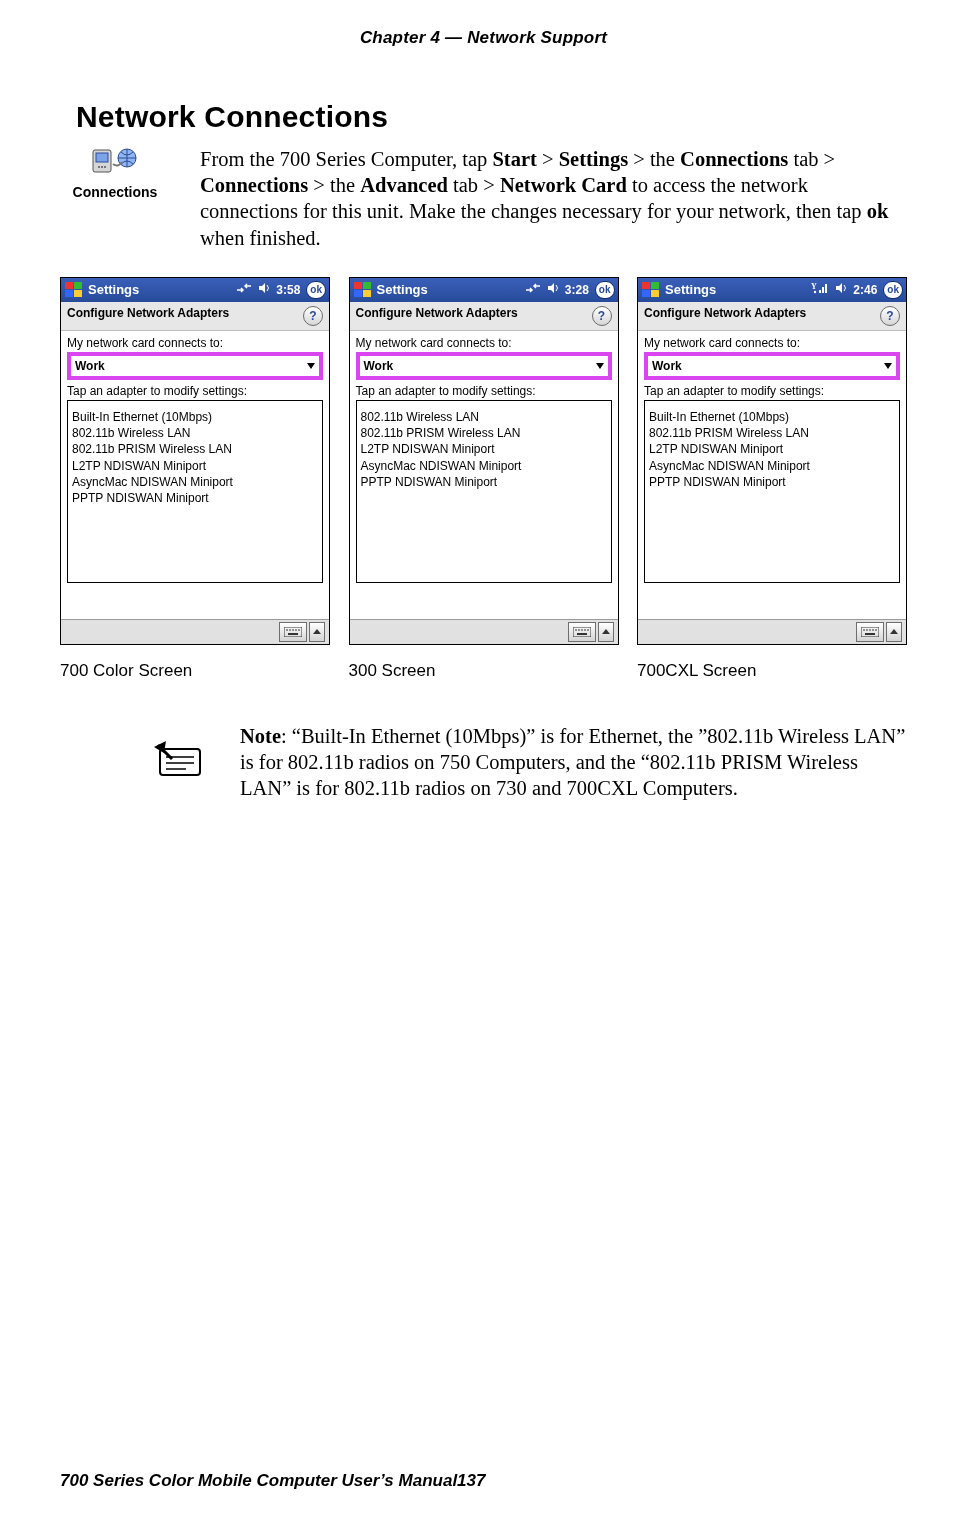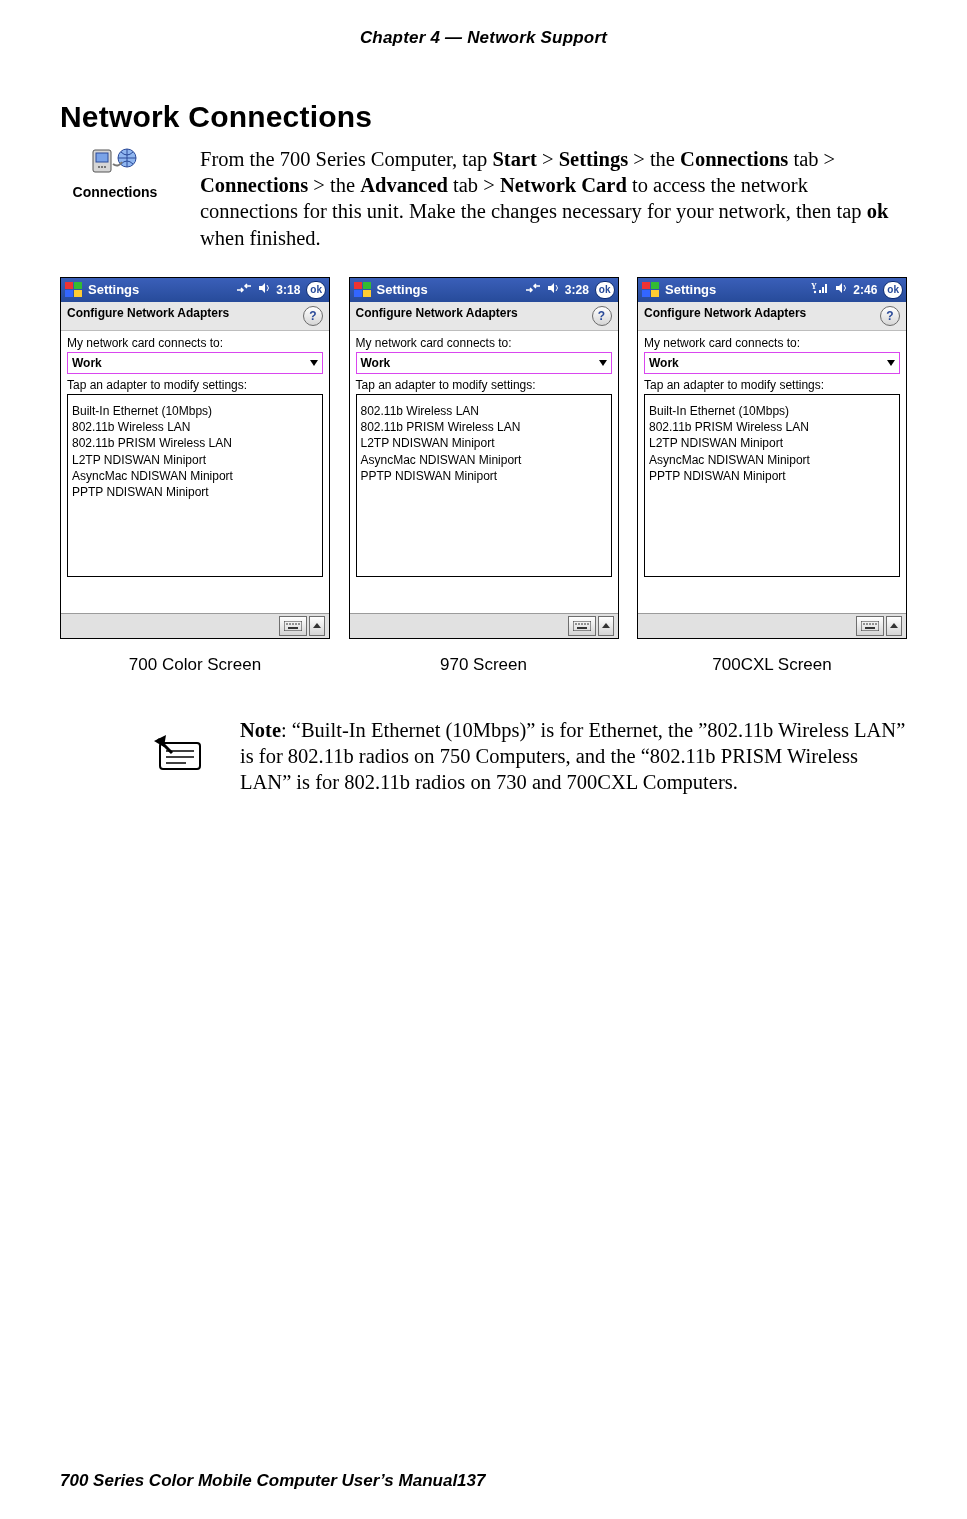--- a/index.html
+++ b/index.html
@@ -23,21 +23,21 @@
     font-weight: bold;
     font-style: italic;
     font-size: 17px;
     text-align: center;
     letter-spacing: 0.2px;
   }
   h1.section {
     font-family: 'Arial Narrow', Arial, sans-serif;
     font-weight: 800;
     font-size: 30px;
-    margin: 52px 0 12px 0;
+    margin: 52px 0 12px 16px;
     letter-spacing: 0.2px;
   }
   .intro-block {
     display: flex;
     gap: 30px;
     align-items: flex-start;
     margin-top: 8px;
   }
   .icon-col {
     width: 110px;
@@ -119,21 +119,21 @@
     width: 18px; height: 18px;
     border: 1px solid #6b6b6b;
     border-radius: 50%;
     background: linear-gradient(#fff,#d6d6d6);
     display: inline-flex; align-items:center; justify-content:center;
     font-weight: bold; font-size: 12px; color:#2a4a99;
   }
   .content-area { padding: 5px 6px 0 6px; }
   .lbl { font-size: 12px; margin-bottom: 2px; }
   .dropdown {
-    border: 1px solid #d946ef;
+    border: 4px solid #d946ef;
     background: #fff;
     height: 20px;
     display: flex;
     align-items: center;
     padding: 0 4px;
     font-weight: bold;
     position: relative;
     margin-bottom: 4px;
   }
   .dropdown:after {
@@ -171,21 +171,21 @@
   }
   .sip-arrow {
     width: 14px; height: 18px;
     border: 1px solid #6e6e6e;
     background: linear-gradient(#fff,#d4d4d4);
     display: inline-flex; align-items:center; justify-content:center;
   }
   .caption {
     font-family: Arial, Helvetica, sans-serif;
     font-size: 17px;
-    text-align: center;
+    text-align: left;
     margin-top: 16px;
   }
 
   .note-block {
     display: flex;
     gap: 30px;
     align-items: center;
     margin-top: 42px;
     padding-left: 90px;
   }
@@ -256,21 +256,21 @@
                   <path d="M1 9 h6 M5 7 l2 2 l-2 2" stroke="#fff" fill="none" stroke-width="1.5"></path>
                   <path d="M15 5 h-6 M11 3 l-2 2 l2 2" stroke="#fff" fill="none" stroke-width="1.5"></path>
                 </svg>
             </span>
             <span>
               <svg width="12" height="12" viewBox="0 0 12 12">
                   <polygon points="1,4 4,4 7,1 7,11 4,8 1,8" class="wht"></polygon>
                   <path d="M9 3 q3 3 0 6" stroke="#fff" fill="none"></path>
                 </svg>
             </span>
-            <span>3:18</span>
+            <span>3:58</span>
             <span class="ok-btn">ok</span>
           </span>
         </div>
         <div class="subbar">
           <span>Configure Network Adapters</span>
           <span class="help">?</span>
         </div>
         <div class="content-area">
           <div class="lbl">My network card connects to:</div>
           <div class="dropdown">
@@ -369,21 +369,21 @@
                 <rect x="4" y="6" width="10" height="2" fill="#333"></rect>
               </svg>
           </span>
           <span class="sip-arrow">
             <svg width="8" height="8" viewBox="0 0 8 8">
                 <polygon points="0,6 8,6 4,1" fill="#333"></polygon>
               </svg>
           </span>
         </div>
       </div>
-      <div class="caption">970 Screen</div>
+      <div class="caption">300 Screen</div>
     </div>
 
     <div class="shot">
       <div class="device">
         <div class="taskbar">
           <span class="start-flag">
             <svg width="18" height="16" viewBox="0 0 18 16">
                 <rect x="0" y="0" width="8" height="7" fill="#e33"></rect>
                 <rect x="9" y="0" width="8" height="7" fill="#3b3"></rect>
                 <rect x="0" y="8" width="8" height="7" fill="#36f"></rect>

